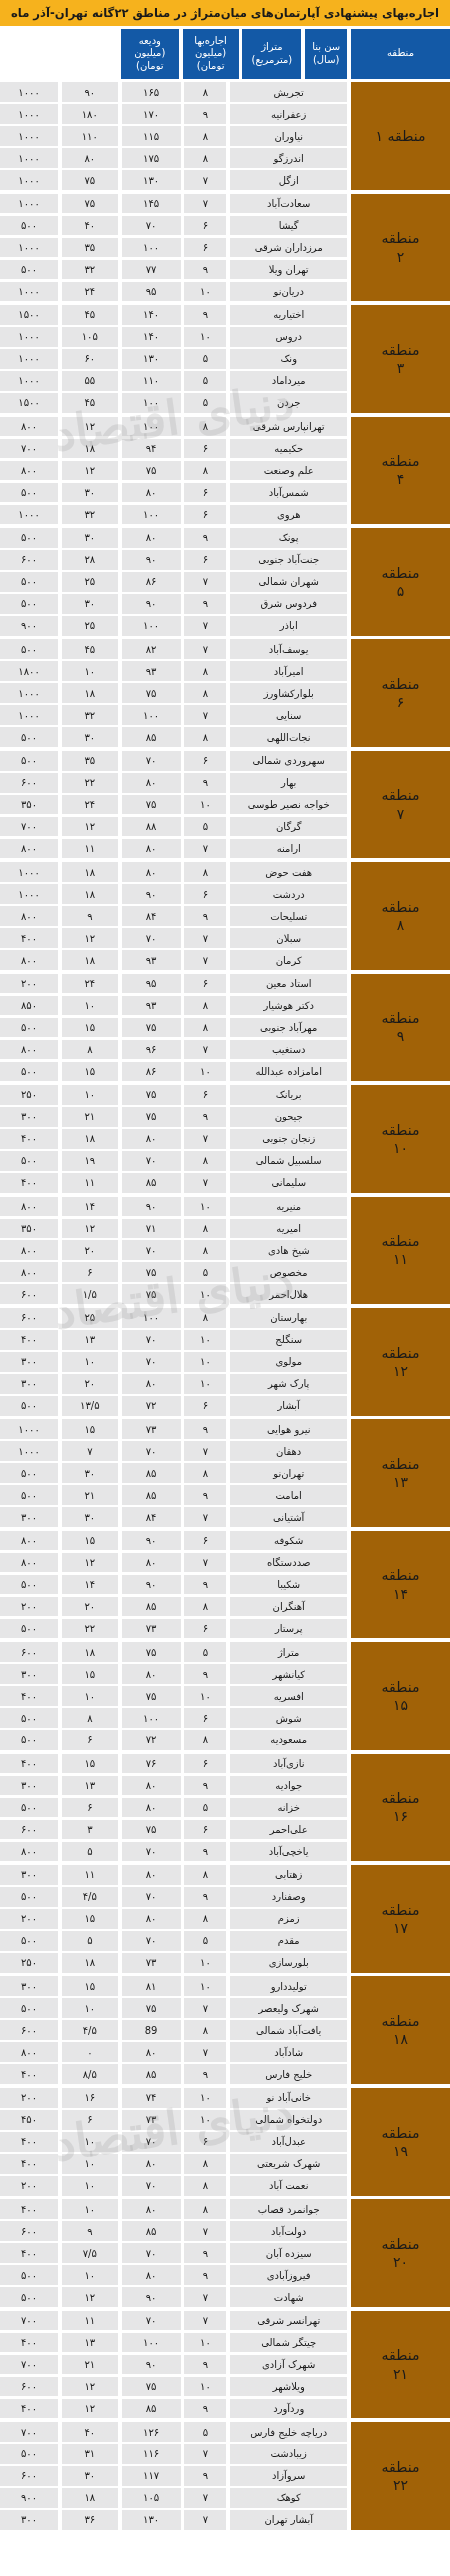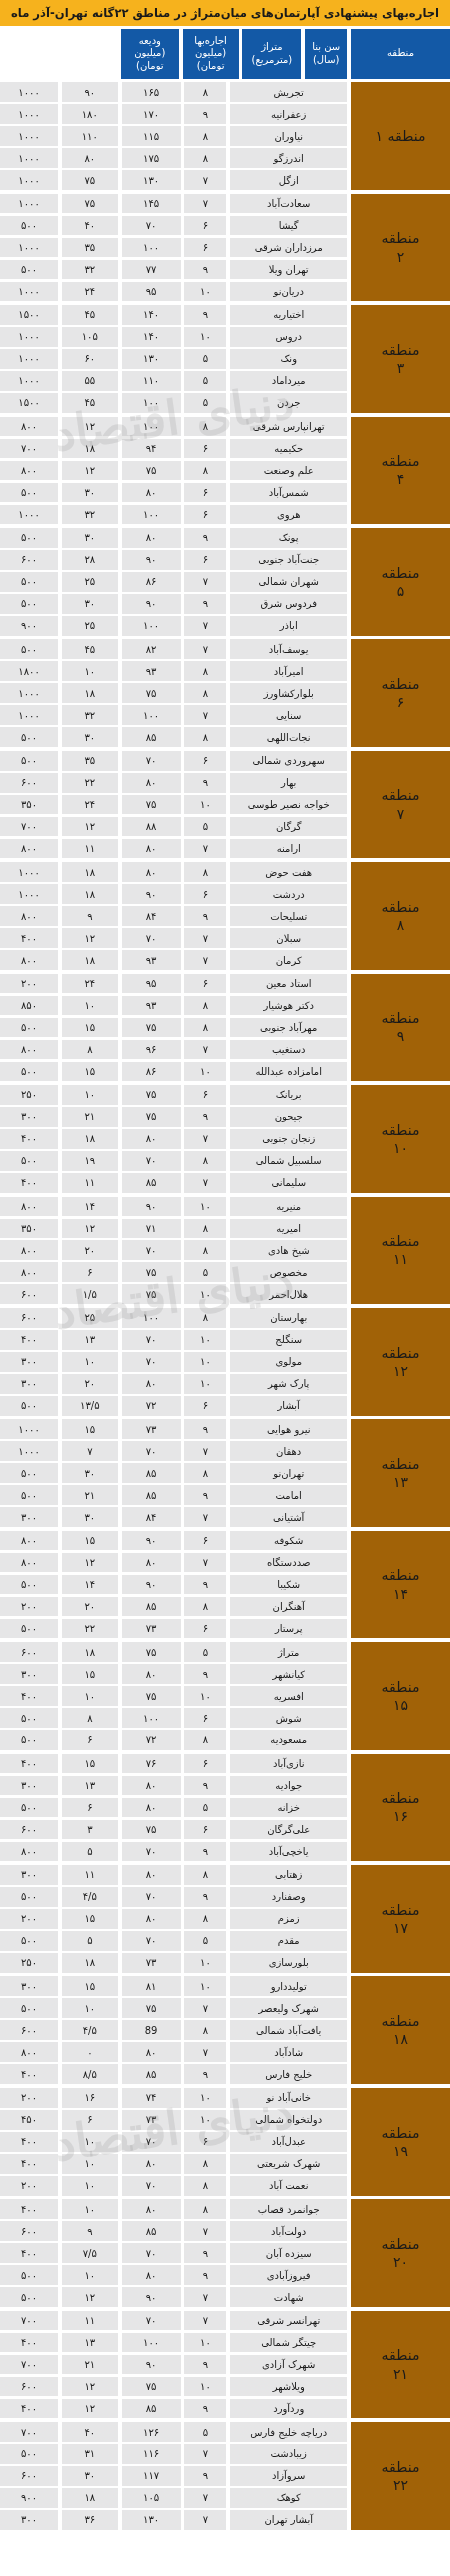--- a/index.html
+++ b/index.html
@@ -697,21 +697,21 @@
             <div class="cell c-dep">۳۰۰</div>
           </div>
           <div class="row">
             <div class="cell c-loc">خزانه</div>
             <div class="cell c-age">۵</div>
             <div class="cell c-area">۸۰</div>
             <div class="cell c-rent">۶</div>
             <div class="cell c-dep">۵۰۰</div>
           </div>
           <div class="row">
-            <div class="cell c-loc">علی‌گرگان</div>
+            <div class="cell c-loc">علی‌احمر</div>
             <div class="cell c-age">۶</div>
             <div class="cell c-area">۷۵</div>
             <div class="cell c-rent">۳</div>
             <div class="cell c-dep">۶۰۰</div>
           </div>
           <div class="row">
             <div class="cell c-loc">یاخچی‌آباد</div>
             <div class="cell c-age">۹</div>
             <div class="cell c-area">۷۰</div>
             <div class="cell c-rent">۵</div>

